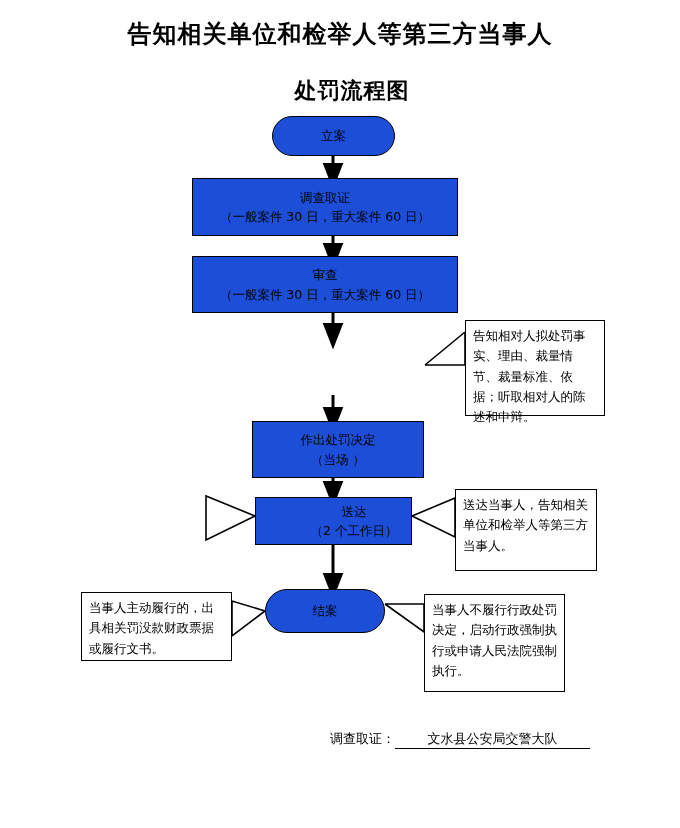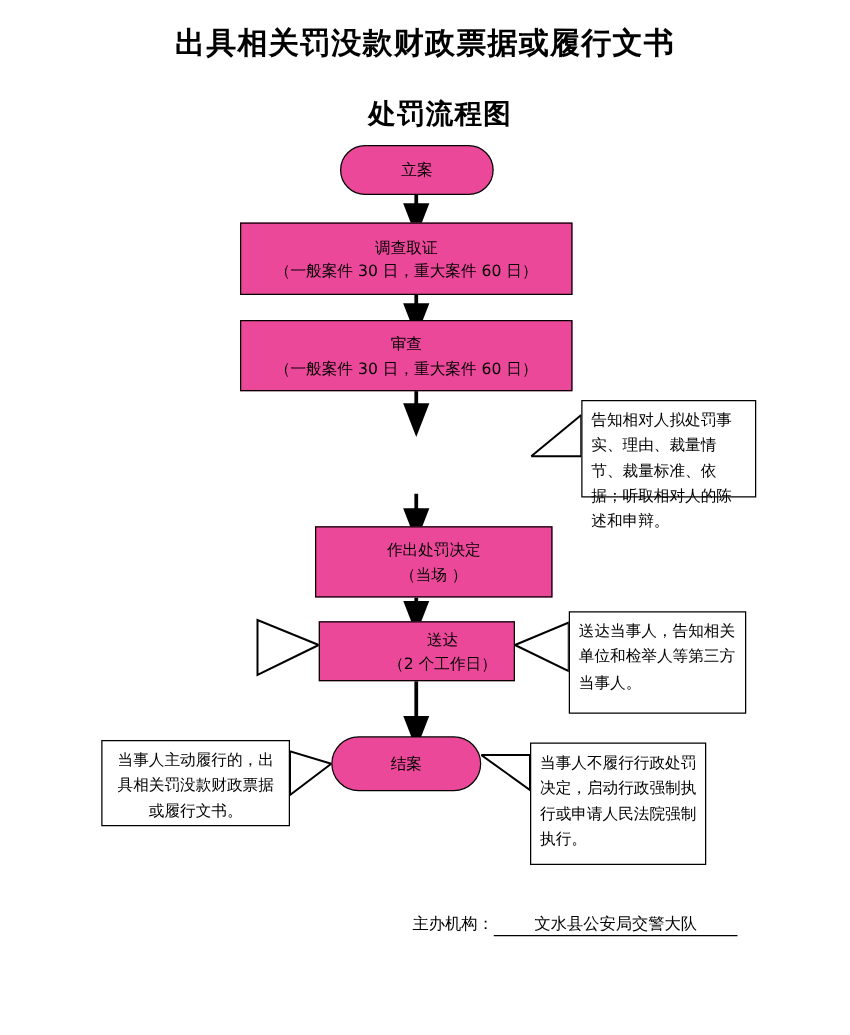--- a/index.html
+++ b/index.html
@@ -41,21 +41,21 @@
     font-size: 22px;
     font-weight: bold;
     letter-spacing: 1px;
     font-family: "DejaVu Serif", "Liberation Serif", serif;
     margin-left: 12px;
   }
   .node {
     position: absolute;
     border: 1.6px solid #000;
     box-sizing: border-box;
-    background: #ec4899;
+    background: #1d4ed8;
     display: flex;
     flex-direction: column;
     align-items: center;
     justify-content: center;
     font-size: 12.5px;
     line-height: 1.55;
     font-family: "DejaVu Sans", "Liberation Sans", sans-serif;
   }
   .node.rounded {
     border-radius: 22px;
@@ -97,21 +97,21 @@
   #footer-line2 { left: 330px; top: 756px; }
   #footer-line1 .val { width: 195px; }
   #f2-val1 { width: 86px; }
   #f2-val2 { width: 66px; }
 </style>
 </head>
 <body>
 
 <div id="page">
 
-  <div class="title">出具相关罚没款财政票据或履行文书</div>
+  <div class="title">告知相关单位和检举人等第三方当事人</div>
   <div class="subtitle">处罚流程图</div>
 
   <svg class="wires" viewBox="0 0 680 828">
     <defs>
       <marker id="arrow" markerWidth="9" markerHeight="9" refX="4.5" refY="4" orient="auto">
         <path d="M0,0.5 L9,4 L0,7.5 z" fill="#000"></path>
       </marker>
     </defs>
 
     <line x1="333" y1="155" x2="333" y2="176" stroke="#000" stroke-width="3" marker-end="url(#arrow)"></line>
@@ -146,49 +146,49 @@
     <span class="l1">调查取证</span>
     <span class="l2">（一般案件 30 日，重大案件 60 日）</span>
   </div>
 
   <div class="node" style="left:192px; top:256px; width:266px; height:57px;">
     <span class="l1">审查</span>
     <span class="l2">（一般案件 30 日，重大案件 60 日）</span>
   </div>
 
 
-  <div class="node" style="left:252px; top:421px; width:190px; height:57px;">
+  <div class="node" style="left:252px; top:421px; width:172px; height:57px;">
     <span class="l1">作出处罚决定</span>
     <span class="l2">（当场 ）</span>
   </div>
 
   <div class="node" style="left:255px; top:497px; width:157px; height:48px;padding-left:41px;">
     <span class="l1">送达</span>
     <span class="l2">（2 个工作日）</span>
   </div>
 
   <div class="node rounded" style="left:265px; top:589px; width:120px; height:44px;text-align:center;">
     <span class="l1">结案</span>
   </div>
 
-  <div class="callout" style="left:465px; top:320px; width:140px; height:78px;">
+  <div class="callout" style="left:465px; top:320px; width:140px; height:96px;">
     <span>告知相对人拟处罚事实、理由、裁量情节、裁量标准、依据；听取相对人的陈述和申辩。</span>
   </div>
 
 
   <div class="callout" style="left:455px; top:489px; width:142px; height:82px;">
     <span>送达当事人，告知相关单位和检举人等第三方当事人。</span>
   </div>
 
-  <div class="callout" style="left:81px; top:592px; width:151px; height:69px;text-align:center;">
+  <div class="callout" style="left:81px; top:592px; width:151px; height:69px;">
     <span>当事人主动履行的，出具相关罚没款财政票据或履行文书。</span>
   </div>
 
   <div class="callout" style="left:424px; top:594px; width:141px; height:98px;">
     <span>当事人不履行行政处罚决定，启动行政强制执行或申请人民法院强制执行。</span>
   </div>
 
   <div class="footer" id="footer-line1">
-    <span class="lbl">主办机构：</span><span class="val">文水县公安局交警大队</span>
+    <span class="lbl">调查取证：</span><span class="val">文水县公安局交警大队</span>
   </div>
 
 
 </div>
 
 </body></html>

